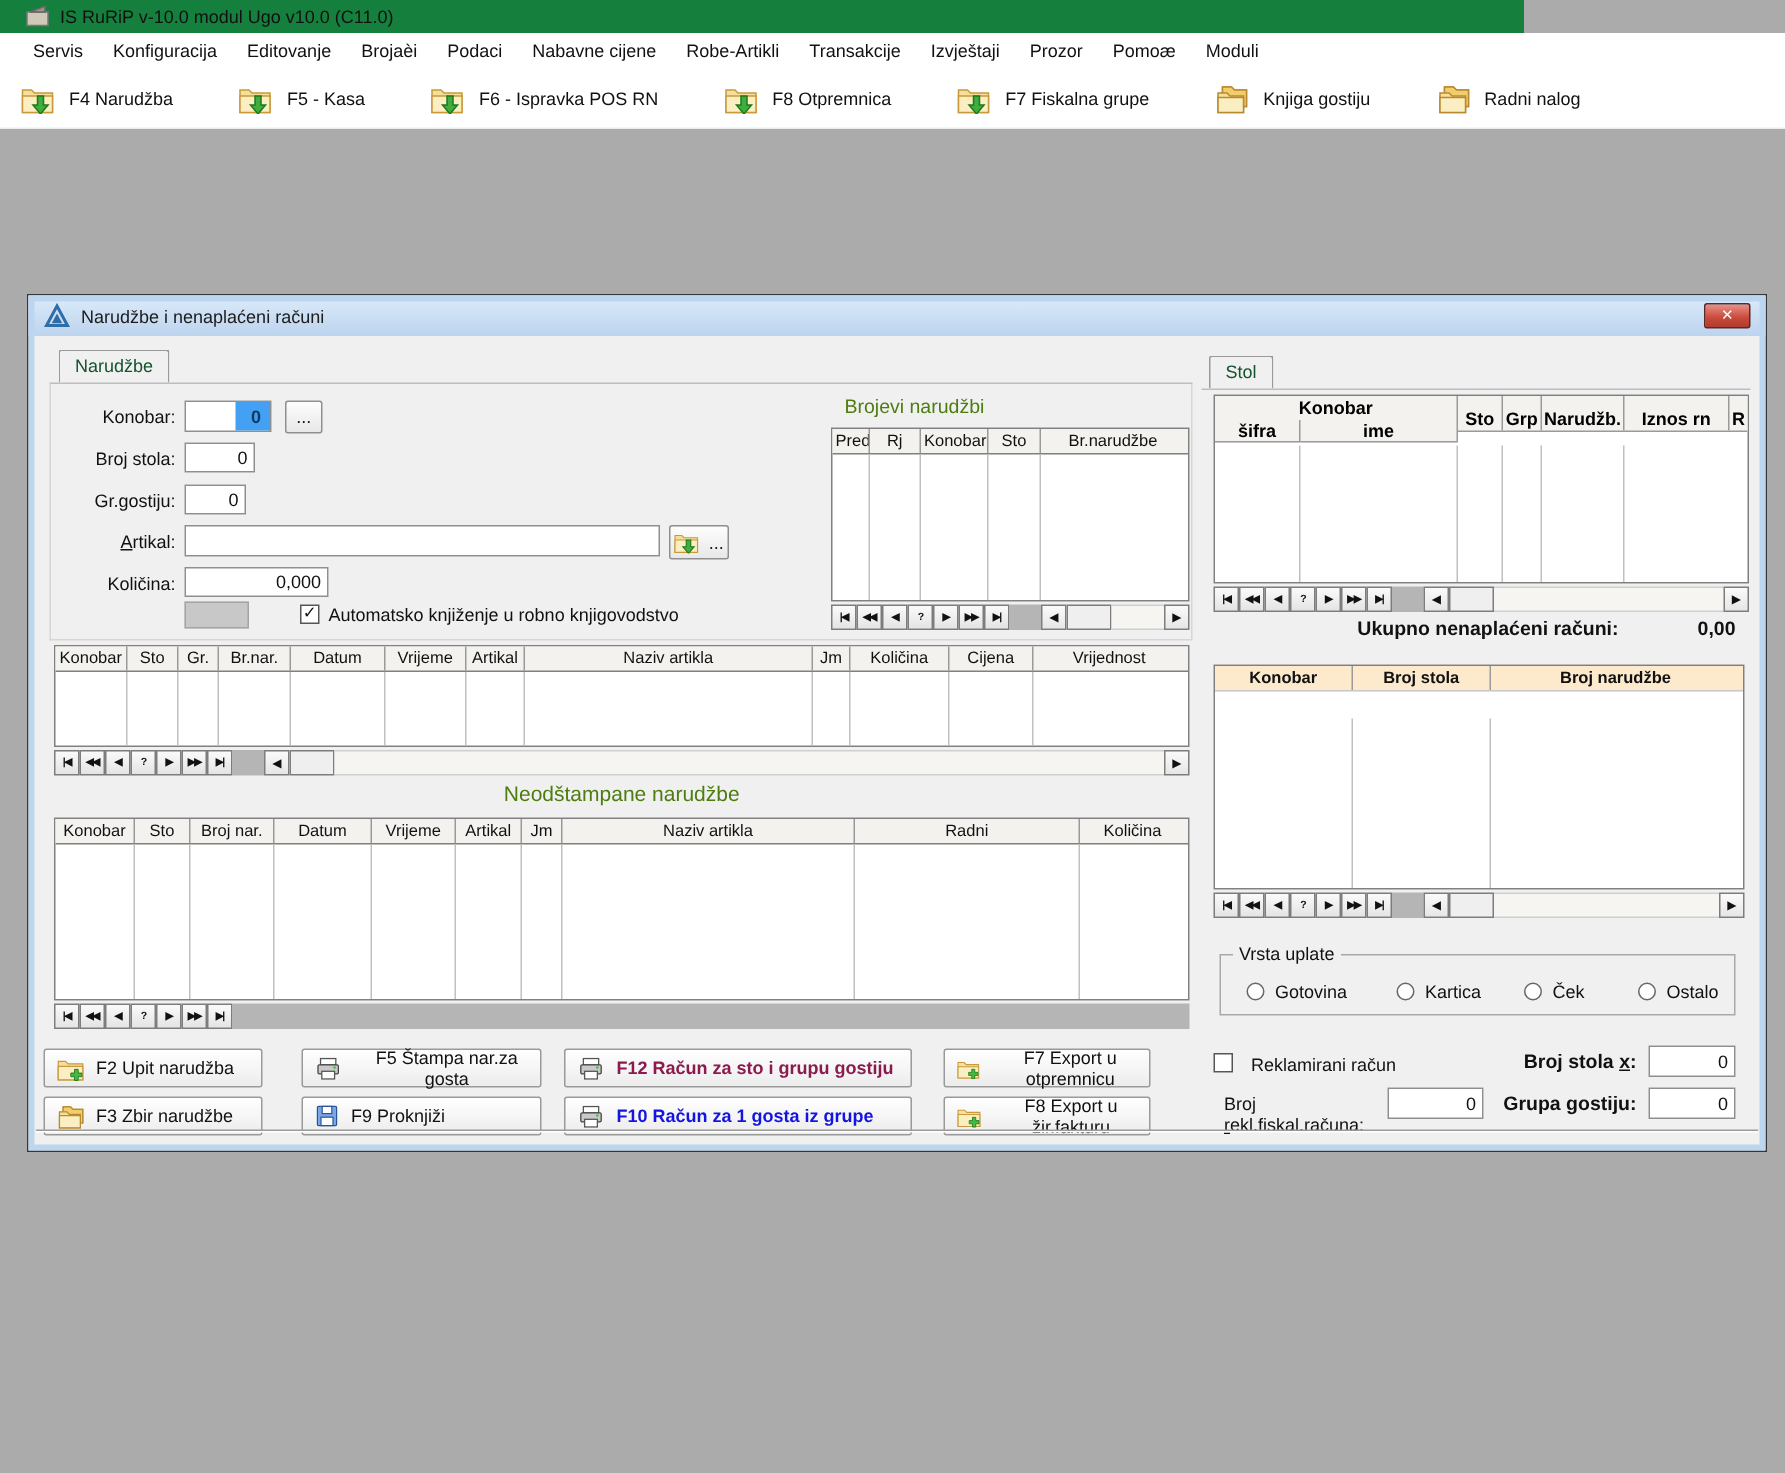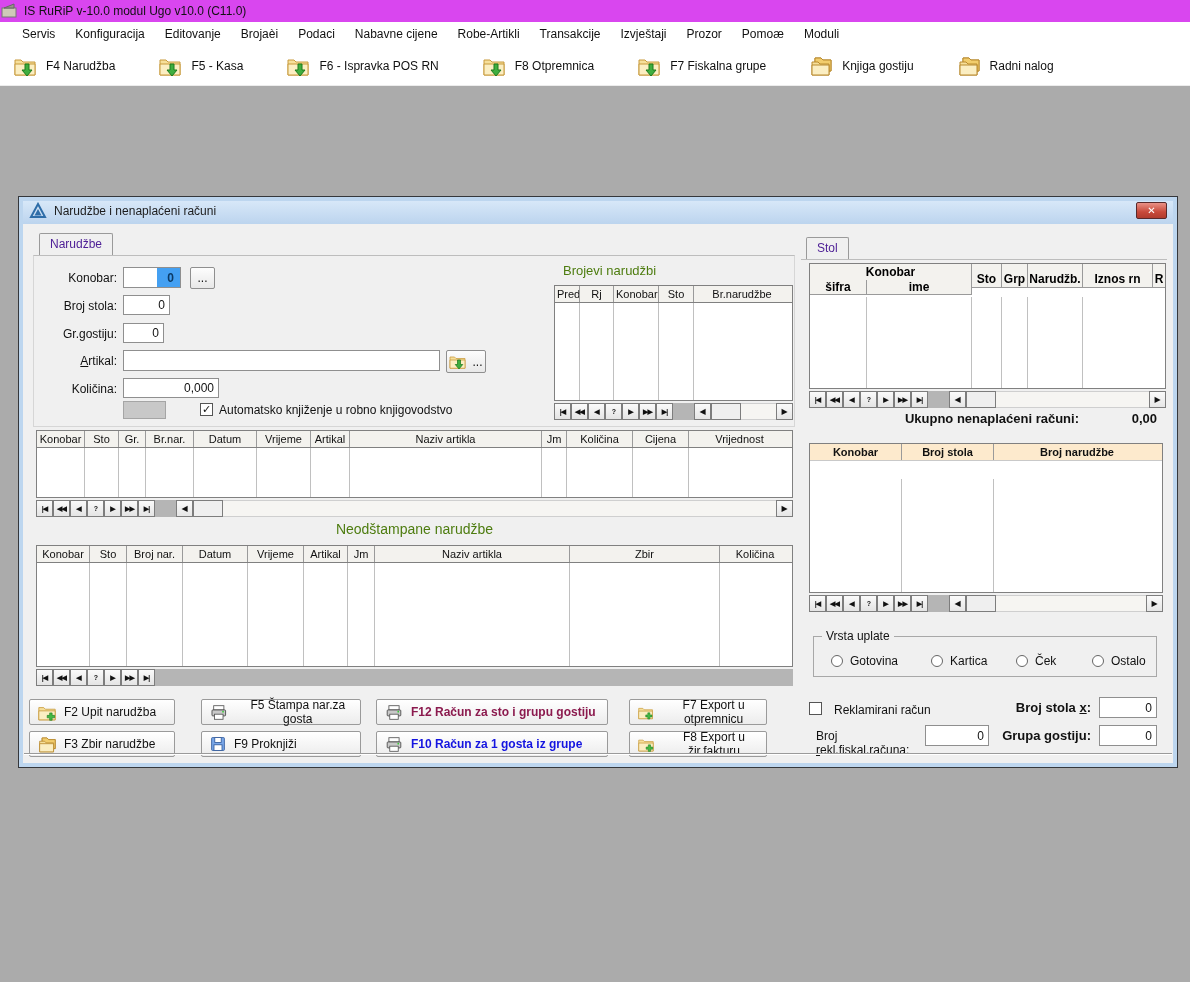--- a/index.html
+++ b/index.html
@@ -1,20 +1,20 @@
 <!DOCTYPE html>
 <html><head>
 <meta charset="utf-8">
 <style>
   * { margin:0; padding:0; box-sizing:border-box; }
   html,body { width:1190px; height:982px; font-family:"Liberation Sans","DejaVu Sans",sans-serif; background:#ababab; }
   #screen { position:relative; width:1190px; height:982px; overflow:hidden; }
 
   
-  #appbar { position:absolute; left:0; top:0; width:1190px; height:22px; background:#d946ef; display:flex; align-items:center; padding-left:0; }
+  #appbar { position:absolute; left:0; top:0; width:1016px; height:22px; background:#15803d; display:flex; align-items:center; padding-left:16px; }
   #appbar .title { font-size:12px; color:#111; margin-left:6px; }
   #menubar { position:absolute; left:0; top:22px; width:1190px; height:24px; background:#ffffff; display:flex; align-items:center; padding-left:12px; }
   #menubar .menu-item { font-size:12px; color:#111; padding:3px 10px; cursor:default; }
   #toolbar { position:absolute; left:0; top:46px; width:1190px; height:40px; background:#ffffff; border-bottom:1px solid #ececec; display:flex; align-items:center; }
   .tool { display:flex; align-items:center; gap:10px; margin-left:14px; margin-right:30px; }
   .tool .tlabel { font-size:12px; color:#111; }
   #desktop { position:absolute; left:0; top:86px; width:1190px; height:896px; background:#ababab; }
 
   
   #window { position:absolute; left:18px; top:196px; width:1160px; height:572px;
@@ -22,21 +22,21 @@
   #window .frame { position:absolute; inset:0; border:4px solid #bdd6ef; pointer-events:none; }
   #titlebar { position:absolute; left:0; top:0; width:100%; height:27px;
               background:linear-gradient(#dcebfa,#bcd4ee); display:flex; align-items:center; padding-left:10px; }
   #titlebar .wtitle { font-size:12px; color:#1c1c1c; margin-left:7px; }
   #close-btn { position:absolute; right:10px; top:5px; width:31px; height:17px;
                background:linear-gradient(#e99186,#c8493a 60%,#b13c2e); border:1px solid #58292b; border-radius:2px;
                color:#fff; font-size:10px; font-weight:bold; text-align:center; line-height:15px; cursor:default; }
 
   
   .tab { position:absolute; background:#f0f0f0; border:1px solid #9a9a9a; border-bottom:none; font-size:12px;
-         padding:3px 10px 4px 10px; color:#4c1d95; border-radius:2px 2px 0 0; }
+         padding:3px 10px 4px 10px; color:#14532d; border-radius:2px 2px 0 0; }
 
   
   .lbl { position:absolute; font-size:12px; color:#111; text-align:right; }
   .field { position:absolute; background:#fff; border:1px solid #8f8f8f; font-size:12px; color:#111;
            display:flex; align-items:center; justify-content:flex-end; padding:0 4px; }
   .sel { background:#44a0f2; color:#0b3a66; padding:0 6px 0 10px; font-weight:bold; }
   .btn3d { position:absolute; background:linear-gradient(#fdfdfd,#e8e8e8); border:1px solid #8f8f8f; font-size:12px;
            display:flex; align-items:center; justify-content:center; gap:6px; color:#111; border-radius:2px; }
   .graybox { position:absolute; background:#c8c8c8; border:1px solid #a5a5a5; }
   .chk { position:absolute; width:13px; height:13px; background:#fff; border:1px solid #555; font-size:11px; line-height:11px; text-align:center; color:#111; }
@@ -324,21 +324,21 @@
     <div class="tbl" style="left:17px;top:348px;width:757px;height:122px;">
       <div class="thead">
           <div class="th" style="width: 53px;">Konobar</div>
           <div class="th" style="width: 37px;">Sto</div>
           <div class="th" style="width: 56px;">Broj nar.</div>
           <div class="th" style="width: 65px;">Datum</div>
           <div class="th" style="width: 56px;">Vrijeme</div>
           <div class="th" style="width: 44px;">Artikal</div>
           <div class="th" style="width: 27px;">Jm</div>
           <div class="th" style="width: 195px;">Naziv artikla</div>
-          <div class="th" style="width: 150px;">Zbir</div>
+          <div class="th" style="width: 150px;">Radni</div>
           <div class="th" style="width: 70px;">Količina</div>
         </div>
       <div class="tbody">
           <div class="tcol" style="width: 53px;"></div>
           <div class="tcol" style="width: 37px;"></div>
           <div class="tcol" style="width: 56px;"></div>
           <div class="tcol" style="width: 65px;"></div>
           <div class="tcol" style="width: 56px;"></div>
           <div class="tcol" style="width: 44px;"></div>
           <div class="tcol" style="width: 27px;"></div>

